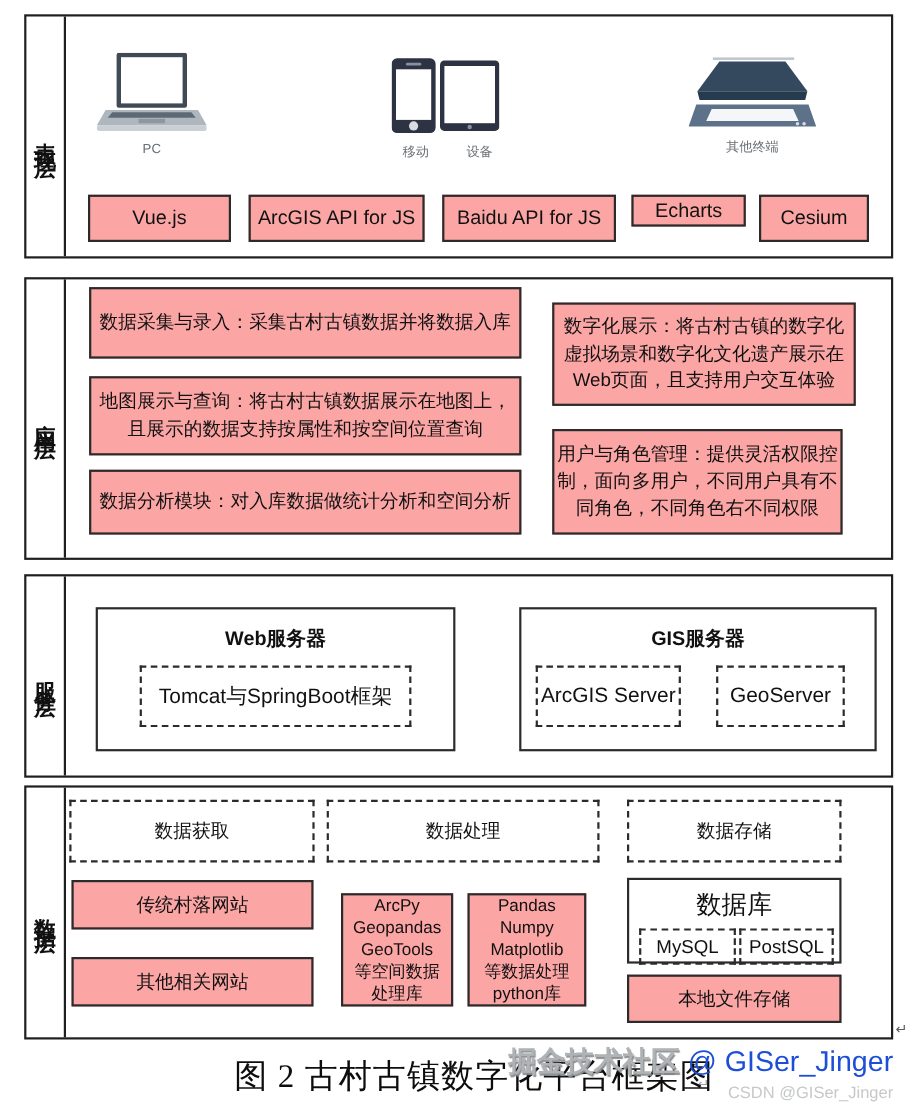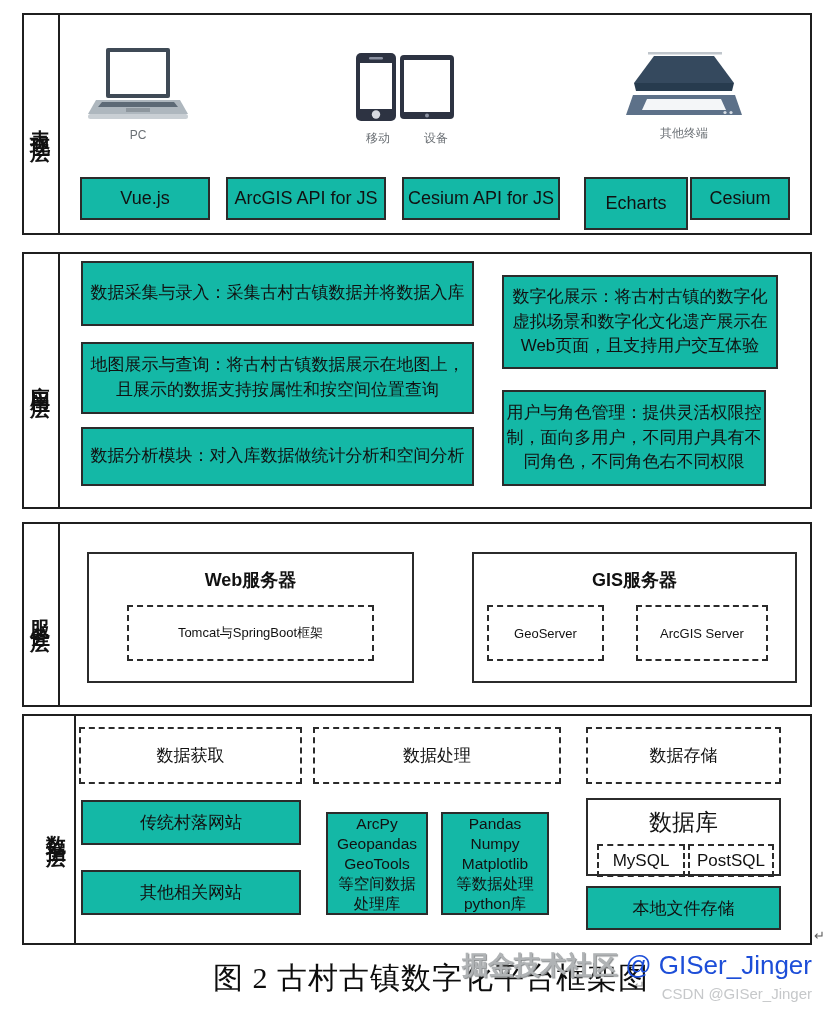--- a/index.html
+++ b/index.html
@@ -4,37 +4,37 @@
 <style>
   * { margin:0; padding:0; box-sizing:border-box; }
   body { background:#ffffff; font-family:"Liberation Sans", sans-serif; color:#111; }
   .page { position:relative; width:827px; height:1011px; background:#fff; overflow:hidden; }
 
   .layer { position:absolute; left:22px; width:790px; border:2px solid #1f1f1f; display:flex; background:#fff; }
   .layer-label { width:36px; border-right:2px solid #1f1f1f; display:flex; align-items:center; justify-content:center;
                  font-weight:bold; font-size:20px; writing-mode:vertical-rl; text-orientation:upright; letter-spacing:7px; }
   .layer-body { position:relative; flex:1; }
 
-  .solid-box { position:absolute; border:2px solid #2b2b2b; background:#14b8a6; display:flex; align-items:center; justify-content:center;
+  .solid-box { position:absolute; border:2px solid #2b2b2b; background:#fca5a5; display:flex; align-items:center; justify-content:center;
                text-align:center; white-space:pre-line; }
   .dashed-box { position:absolute; border:2px dashed #2b2b2b; background:#fff; display:flex; align-items:center; justify-content:center;
                 text-align:center; }
 
   
   .device-icon { position:absolute; }
   .device-label { position:absolute; font-size:12px; color:#6b7075; text-align:center; }
   .tech-box { font-size:18px; }
 
   
   .app-box { font-size:17px; line-height:1.45; }
 
   
   .server-box { position:absolute; border:2px solid #2b2b2b; background:#fff; display:flex; flex-direction:column; align-items:center; }
   .server-title { font-weight:bold; font-size:18px; margin-top:14px; }
-  .inner-dashed { border:2px dashed #2b2b2b; display:flex; align-items:center; justify-content:center; font-size:13px; }
+  .inner-dashed { border:2px dashed #2b2b2b; display:flex; align-items:center; justify-content:center; font-size:19px; }
 
   
   .stage-header { font-size:17px; }
   .src-box { font-size:17px; }
   .lib-box { font-size:15.5px; line-height:20px; }
   .db-box { position:absolute; border:2px solid #2b2b2b; background:#fff; }
   .db-title { text-align:center; font-size:23px; margin-top:7px; }
   .db-row { display:flex; justify-content:space-between; padding:0 5px 0 9px; margin-top:6px; }
   .db-dashed { border:2px dashed #2b2b2b; display:flex; align-items:center; justify-content:center; font-size:17px; }
 
@@ -83,22 +83,22 @@
         <polygon points="8,31 108,31 106,39 10,39" fill="#273b4e"></polygon>
         <polygon points="7,43 109,43 116,63 0,63" fill="#5d7189"></polygon>
         <polygon points="21,47 95,47 100,58 16,58" fill="#f4f6f8"></polygon>
         <circle cx="99" cy="60.5" r="1.6" fill="#d8dee5"></circle>
         <circle cx="105" cy="60.5" r="1.6" fill="#d8dee5"></circle>
       </svg>
       <div class="device-label" style="left:566px; top:110px; width:116px;">其他终端</div>
 
       <div class="solid-box tech-box" style="left:20px; top:162px; width:130px; height:43px;">Vue.js</div>
       <div class="solid-box tech-box" style="left:166px; top:162px; width:160px; height:43px;">ArcGIS API for JS</div>
-      <div class="solid-box tech-box" style="left:342px; top:162px; width:158px; height:43px;">Cesium API for JS</div>
-      <div class="solid-box tech-box" style="left:514px; top:162px; width:104px; height:53px;margin-left:10px;">Echarts</div>
+      <div class="solid-box tech-box" style="left:342px; top:162px; width:158px; height:43px;">Baidu API for JS</div>
+      <div class="solid-box tech-box" style="left:514px; top:162px; width:104px; height:29px;">Echarts</div>
       <div class="solid-box tech-box" style="left:630px; top:162px; width:100px; height:43px;">Cesium</div>
     </div>
   </div>
 
   <div class="layer" style="top:252px; height:257px;">
     <div class="layer-label">应用层</div>
     <div class="layer-body">
       <div class="solid-box app-box" style="left:21px; top:7px; width:393px; height:65px;">数据采集与录入：采集古村古镇数据并将数据入库</div>
       <div class="solid-box app-box" style="left:21px; top:88px; width:393px; height:72px;">地图展示与查询：将古村古镇数据展示在地图上，
 且展示的数据支持按属性和按空间位置查询</div>
@@ -117,28 +117,28 @@
     <div class="layer-body">
 
       <div class="server-box" style="left:27px; top:28px; width:327px; height:131px;">
         <div class="server-title">Web服务器</div>
         <div class="inner-dashed" style="width:247px; height:56px; margin-top:13px;">Tomcat与SpringBoot框架</div>
       </div>
 
       <div class="server-box" style="left:412px; top:28px; width:325px; height:131px;">
         <div class="server-title">GIS服务器</div>
         <div style="display:flex; width:100%; padding:0 27px 0 13px; justify-content:space-between; margin-top:13px;">
+          <div class="inner-dashed" style="width:132px; height:56px;">ArcGIS Server</div>
           <div class="inner-dashed" style="width:117px; height:56px;">GeoServer</div>
-          <div class="inner-dashed" style="width:132px; height:56px;">ArcGIS Server</div>
         </div>
       </div>
     </div>
   </div>
 
-  <div class="layer" style="top:714px; height:231px;padding-left:16px;">
+  <div class="layer" style="top:714px; height:231px;">
     <div class="layer-label">数据层</div>
     <div class="layer-body">
 
       <div class="dashed-box stage-header" style="left:3px; top:11px; width:223px; height:57px;">数据获取</div>
       <div class="dashed-box stage-header" style="left:237px; top:11px; width:248px; height:57px;">数据处理</div>
       <div class="dashed-box stage-header" style="left:510px; top:11px; width:195px; height:57px;">数据存储</div>
 
       <div class="solid-box src-box" style="left:5px; top:84px; width:220px; height:45px;">传统村落网站</div>
       <div class="solid-box src-box" style="left:5px; top:154px; width:220px; height:45px;">其他相关网站</div>
 

